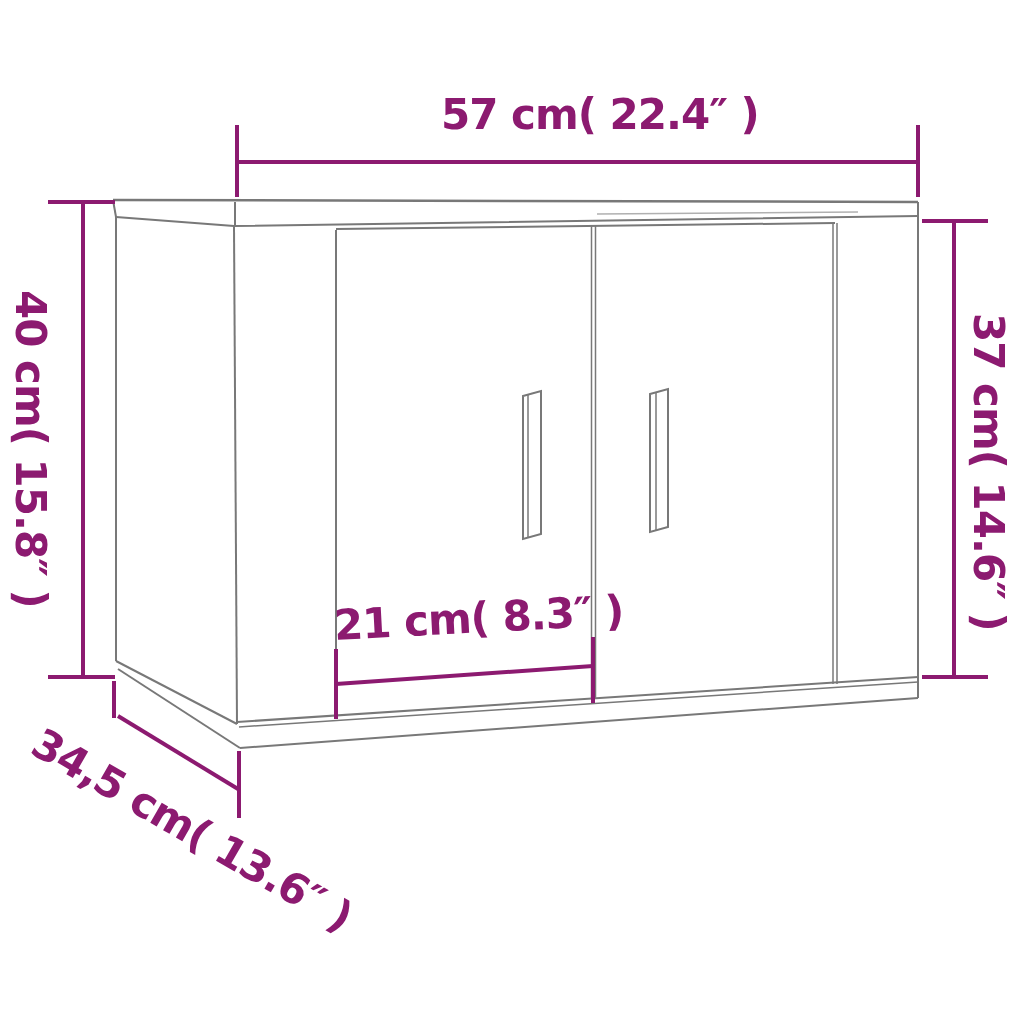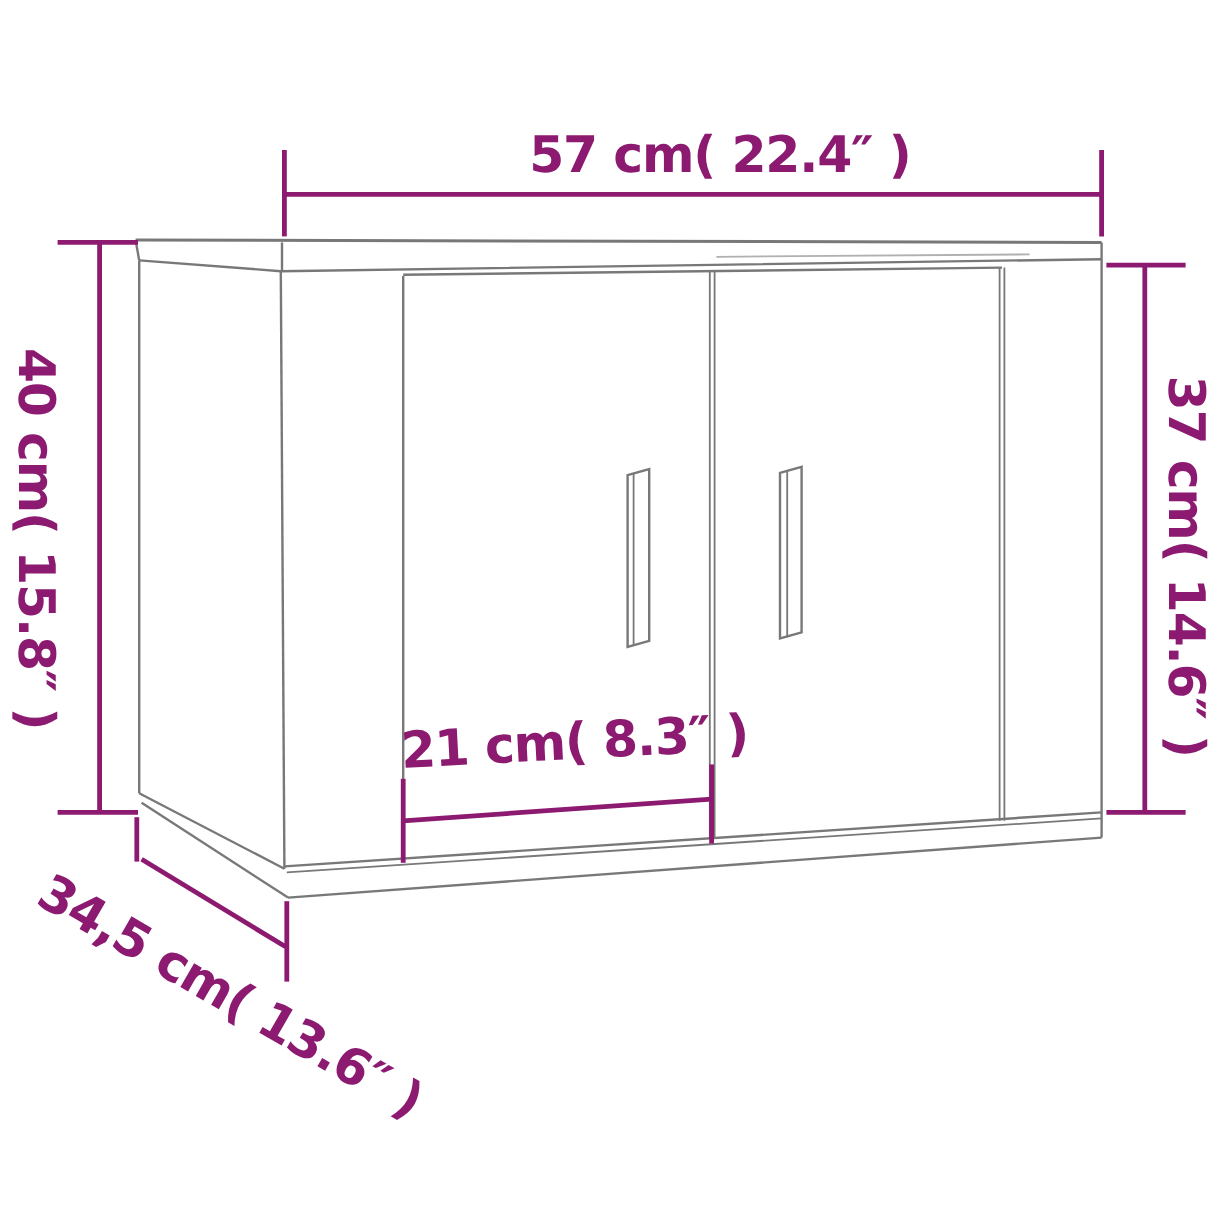--- a/index.html
+++ b/index.html
@@ -17,21 +17,21 @@
   .dim{
     position:absolute;
     font-weight:700;
     font-size:42px;
     line-height:1;
     letter-spacing:-1px;
     color:var(--accent,#8C1A70);
     white-space:nowrap;
     transform-origin:0 0;
   }
-  #lab-width   {left:441px; top:108px;}
+  #lab-width   {left:441px; top:94px;}
   #lab-h-left  {left:51px;  top:290px; transform:rotate(90deg);}
   #lab-h-right {left:1009px;top:313px; transform:rotate(90deg);}
   #lab-door    {left:333px; top:605px; transform:rotate(-3deg);}
   #lab-depth   {left:46px;  top:722px; transform:rotate(30deg);}
 </style>
 </head>
 <body>
 
 <div id="stage">
 

